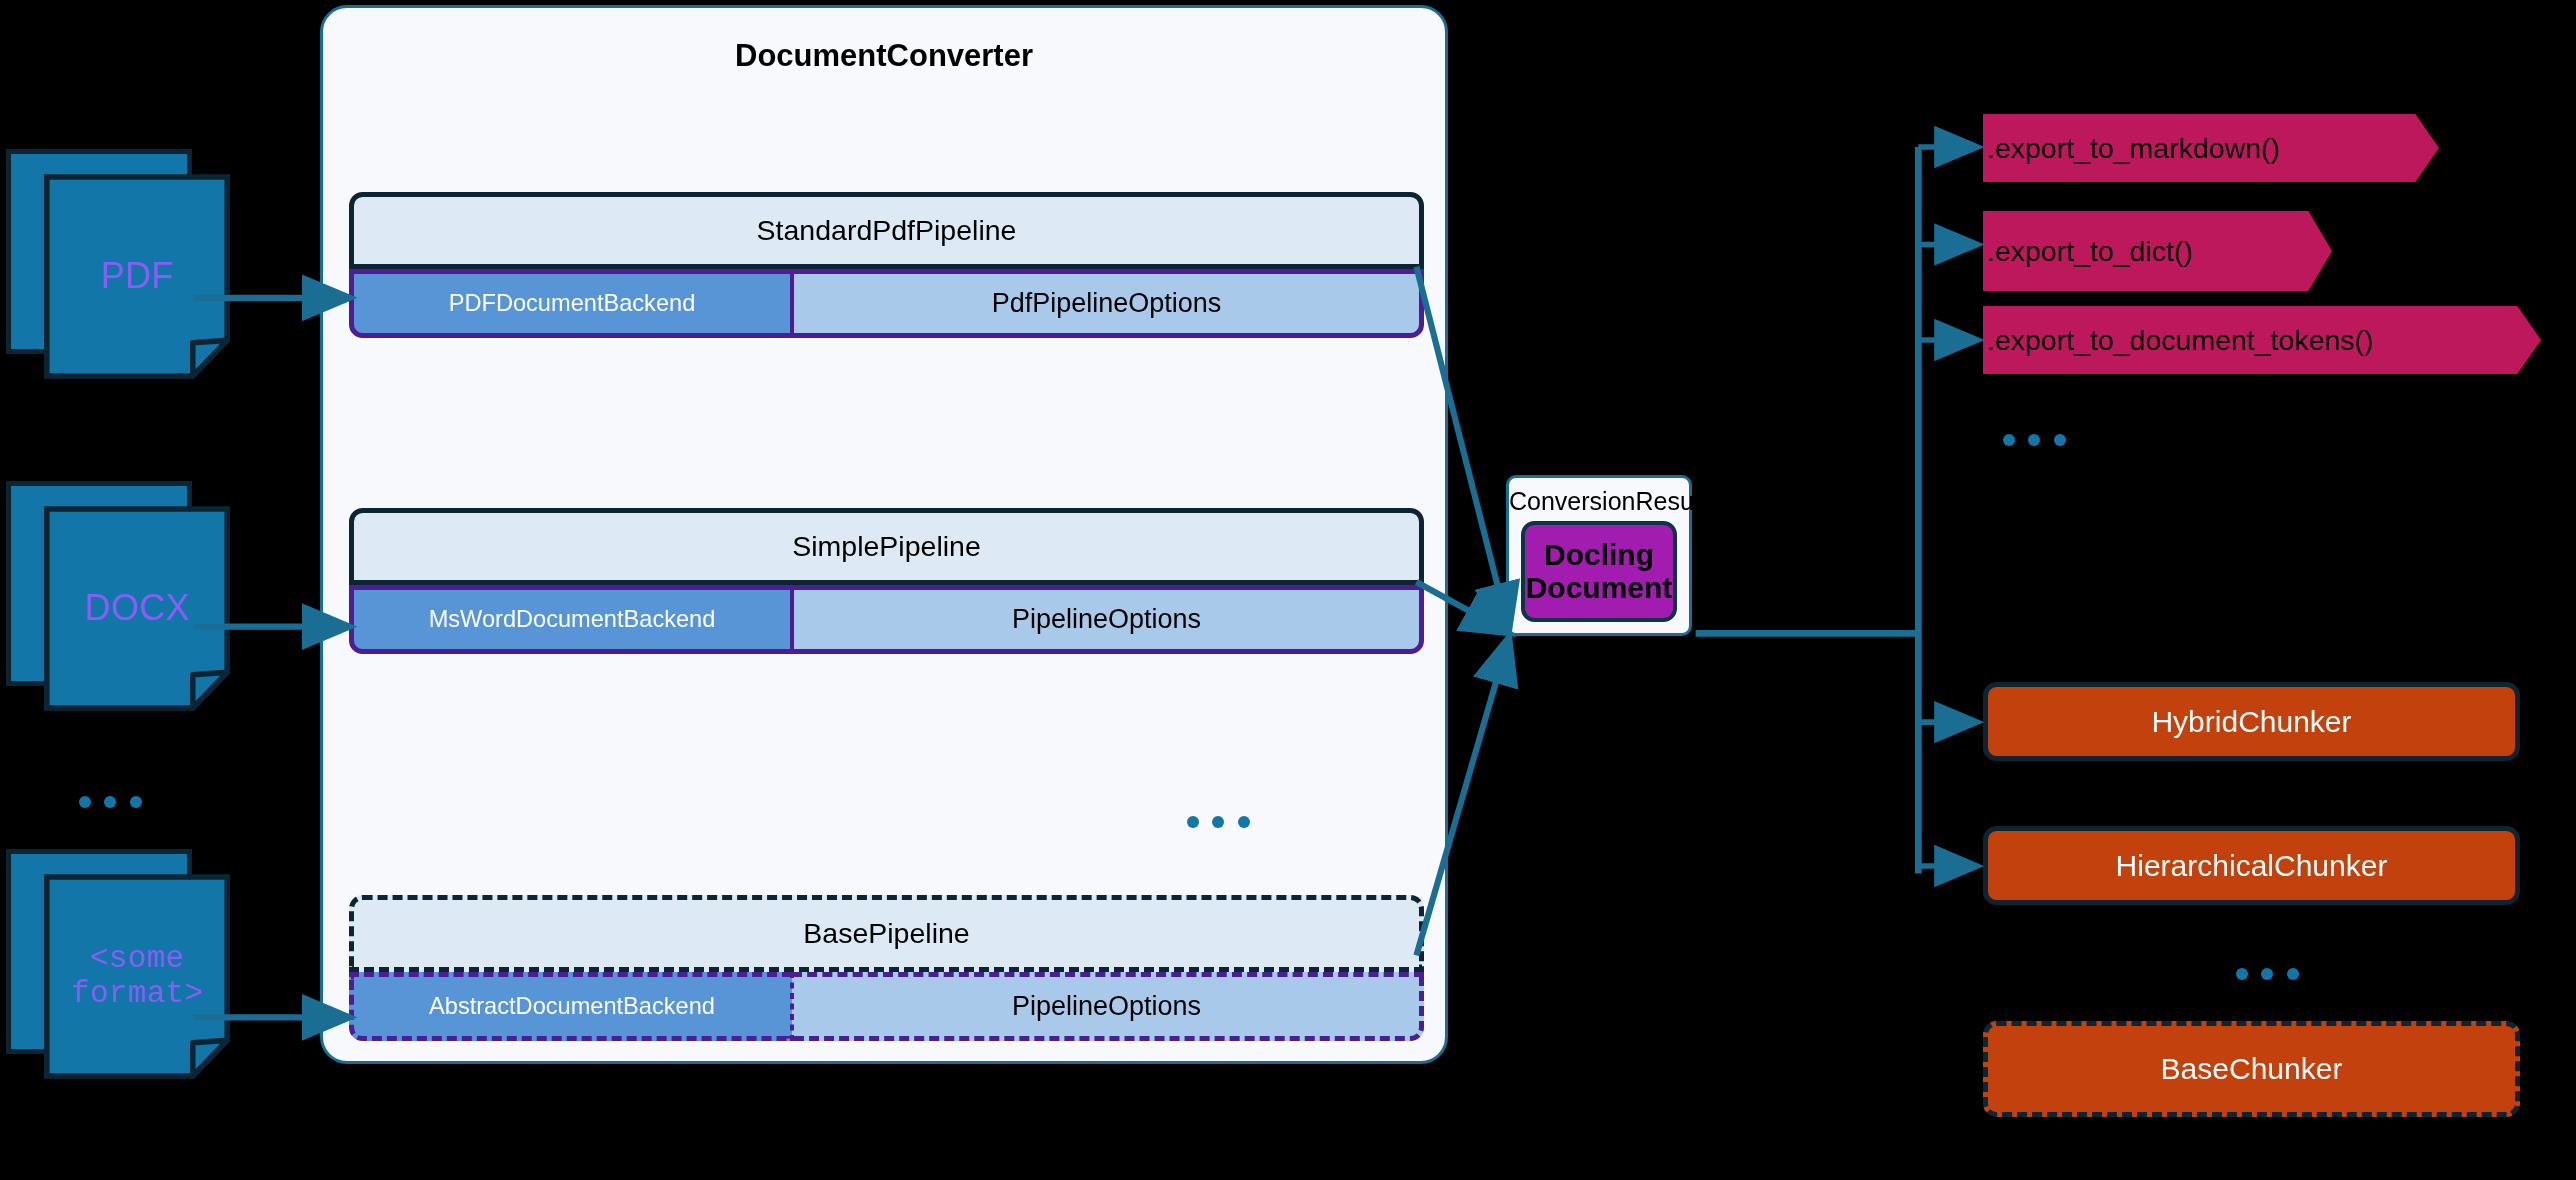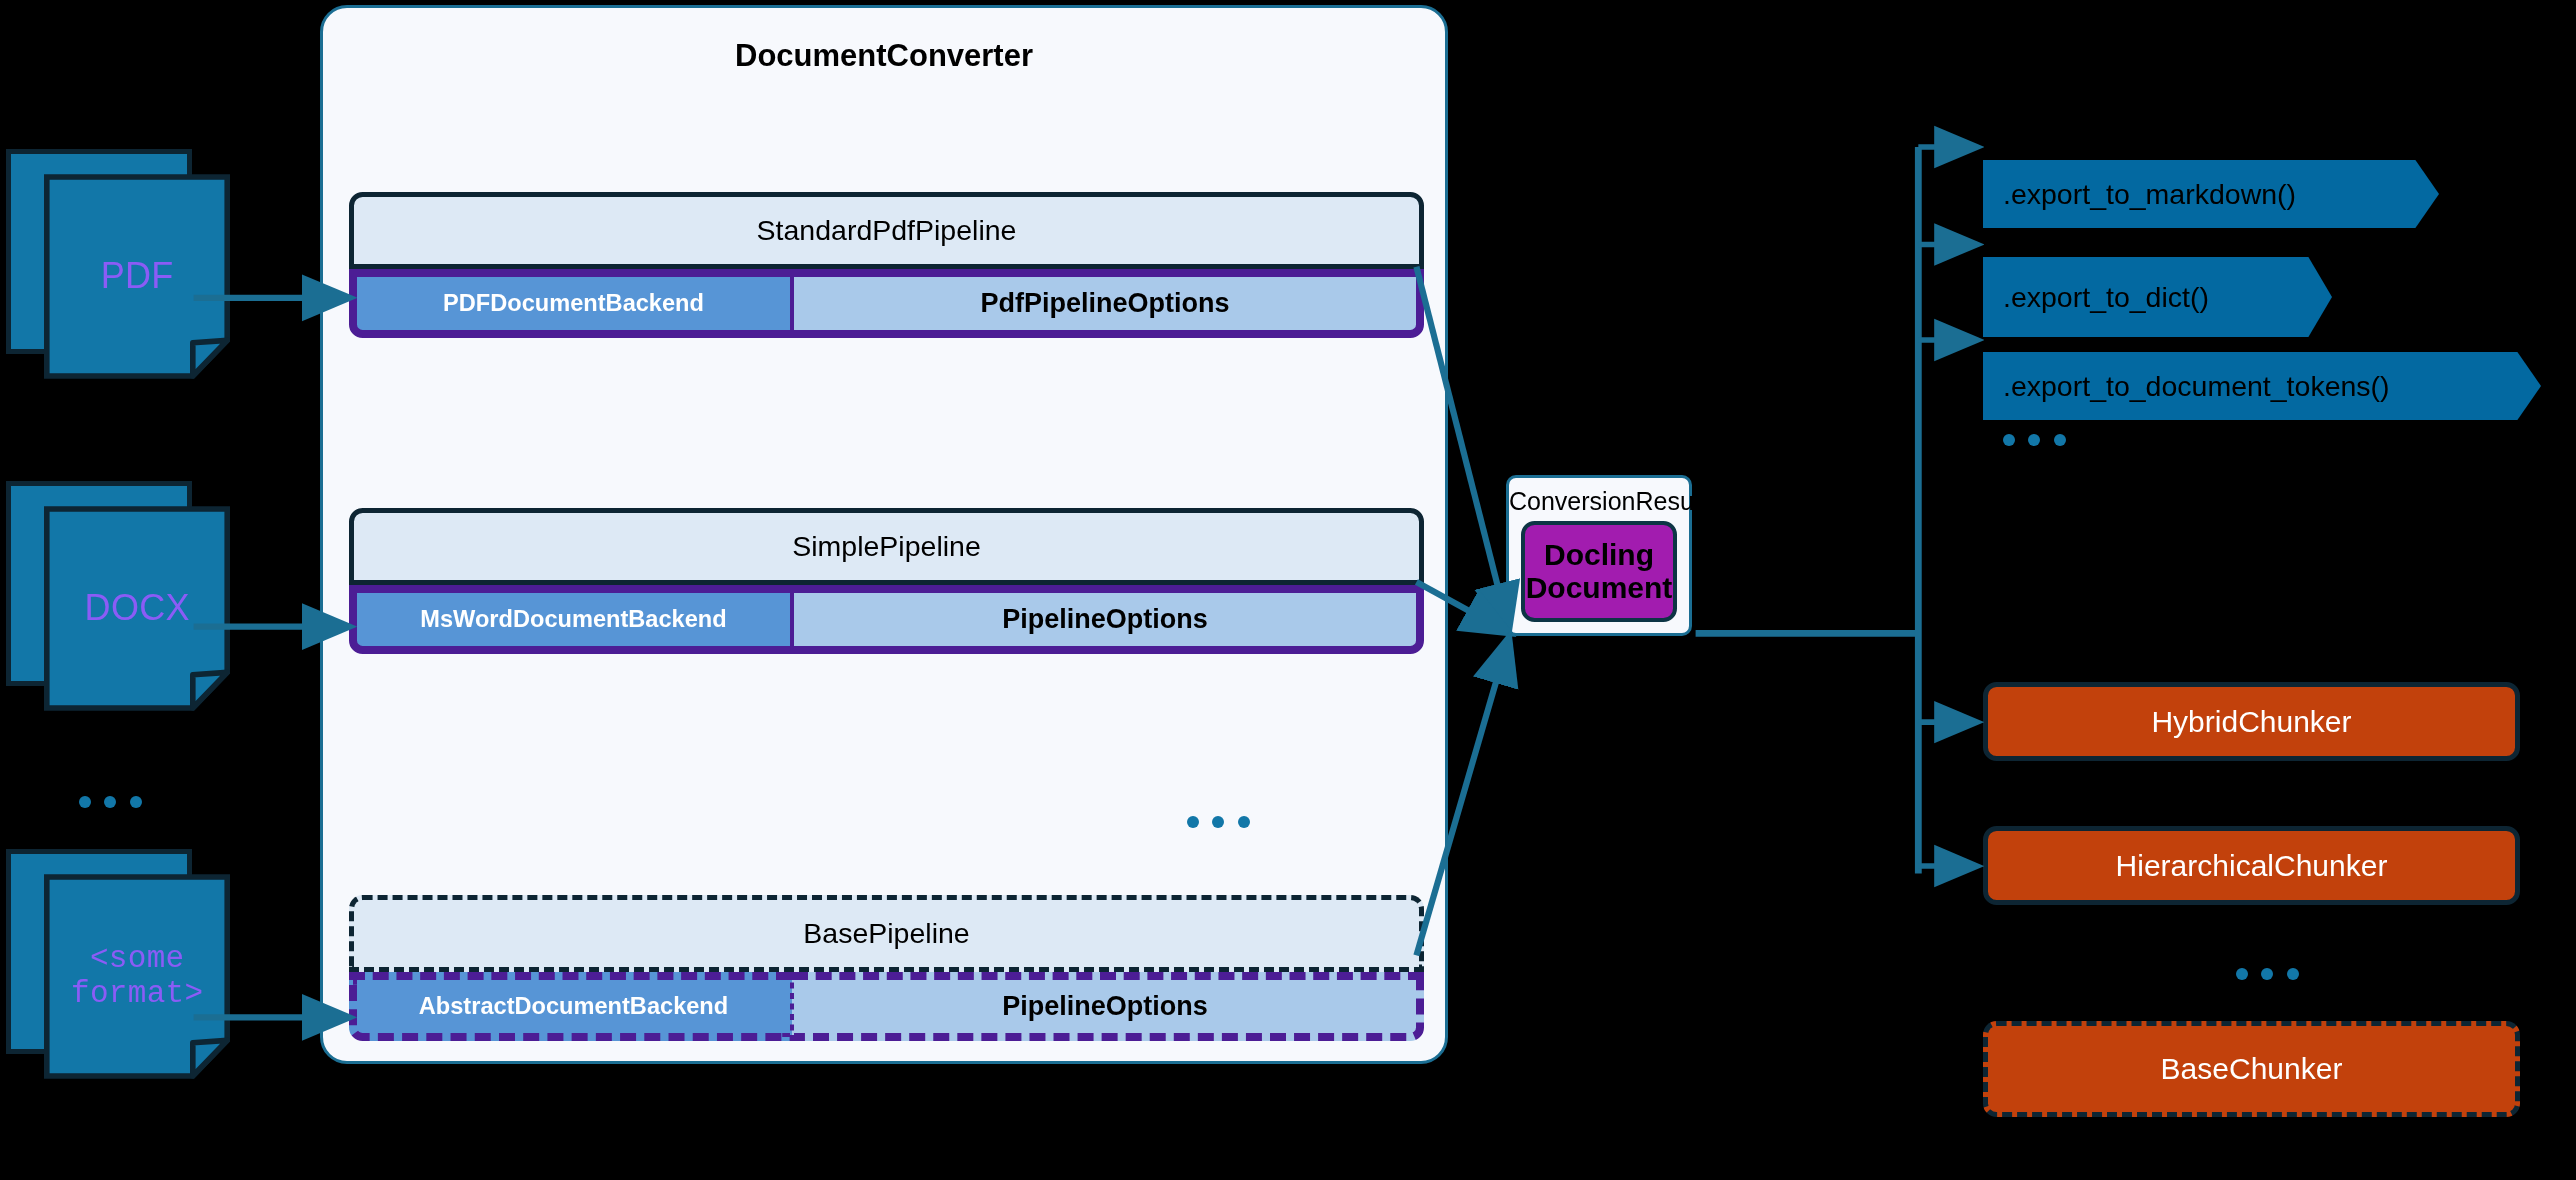--- a/index.html
+++ b/index.html
@@ -30,22 +30,22 @@
   #converter-title{position:absolute;left:0;right:0;top:30px;text-align:center;
                    font-size:31px;font-weight:bold;color:#000;}
 
   
   .pipeline{position:absolute;left:26px;width:1075px;}
   .pl-top{position:relative;height:77px;background:#dde9f5;
           border:5px solid #0d2533;border-radius:13.6px 13.6px 0 0;
           box-sizing:border-box;display:flex;align-items:center;justify-content:center;
           font-size:28.5px;color:#000;}
   .pl-bot{position:relative;height:69px;display:flex;}
-  .pl-bot .cell{box-sizing:border-box;border:8px solid #4c1d95;
-                display:flex;align-items:center;justify-content:center;font-weight:bold;}
+  .pl-bot .cell{box-sizing:border-box;border:5px solid #4c1d95;
+                display:flex;align-items:center;justify-content:center;}
   .pl-bot .backend{width:443px;background:#5795d6;color:#fff;font-size:23.6px;
                    border-radius:0 0 0 13.6px;border-right-width:2.5px;}
   .pl-bot .options{width:632px;background:#a9c9ea;color:#000;font-size:27px;
                    border-radius:0 0 13.6px 0;border-left-width:2.5px;}
   .pipeline.dashed .pl-top{border-style:dashed;}
   .pipeline.dashed .pl-bot .cell{border-style:dashed;}
 
   
   #conv-dots{position:absolute;left:864px;top:808px;}
 
@@ -54,22 +54,22 @@
           background:#f7f9fd;border:3.7px solid #1b6e93;border-radius:10px;
           box-sizing:border-box;}
   #result-label{position:absolute;left:0;right:0;top:8.7px;text-align:center;
                 font-size:25px;color:#000;}
   #docling{position:absolute;left:12.4px;top:43px;right:12.4px;bottom:11.2px;
            background:#a21caf;border:4.3px solid #0d3545;border-radius:13.6px;
            box-sizing:border-box;display:flex;align-items:center;justify-content:center;
            font-size:30px;font-weight:bold;color:#000;text-align:center;line-height:1.12;}
 
   
-  .chev{position:absolute;background:#0369a1;display:flex;align-items:center;
-        color:#000;font-size:28.5px;box-sizing:border-box;padding-left:20px;margin-top:46px;}
+  .chev{position:absolute;background:#be185d;display:flex;align-items:center;
+        color:#000;font-size:28.5px;box-sizing:border-box;padding-left:4px;}
   .chev{clip-path:polygon(0 0, calc(100% - 23.6px) 0, 100% 50%, calc(100% - 23.6px) 100%, 0 100%);}
 
   
   .chunk{position:absolute;background:#c2410c;border:5px solid #0d2533;
          border-radius:13.6px;box-sizing:border-box;color:#fff;font-size:30px;
          display:flex;align-items:center;justify-content:center;}
   .chunk.dashed{border-style:dashed;}
 
   #right-dots{position:absolute;left:2236px;top:968px;}
 

